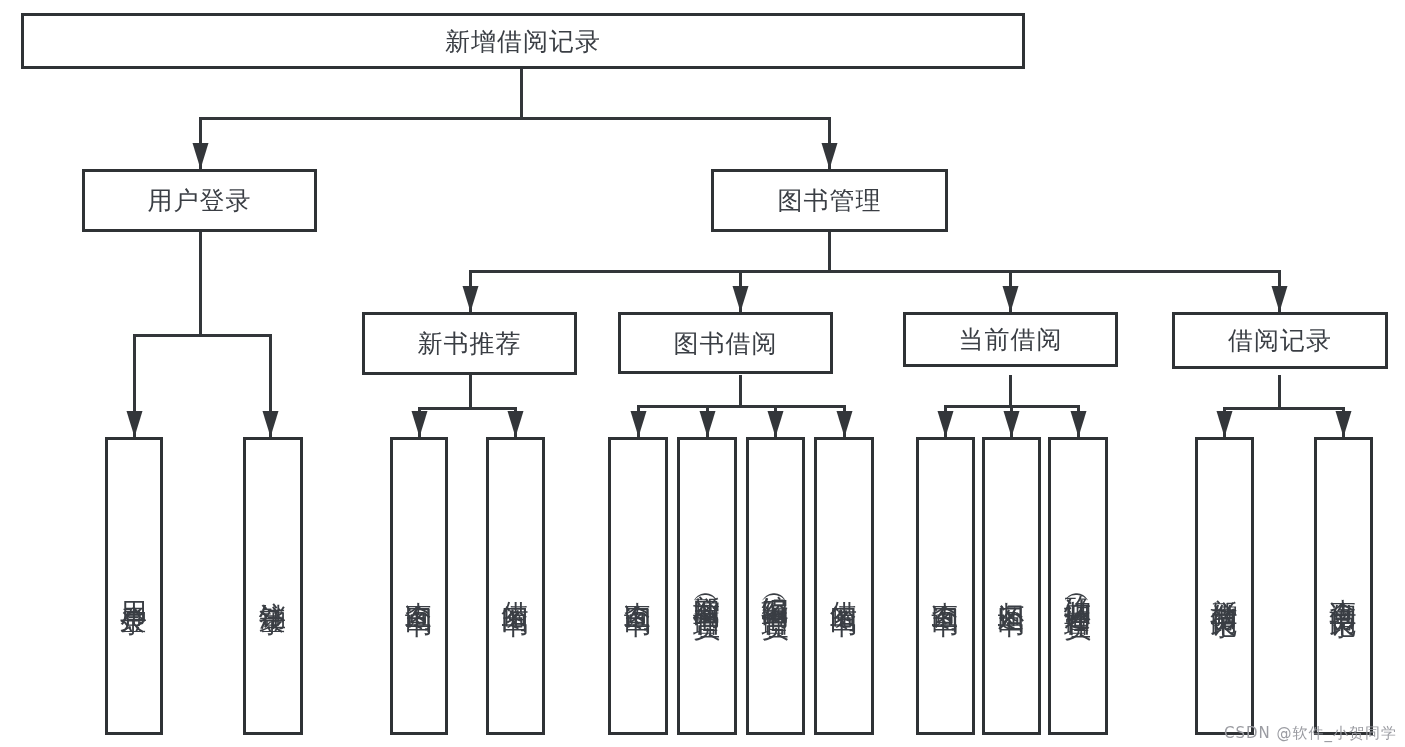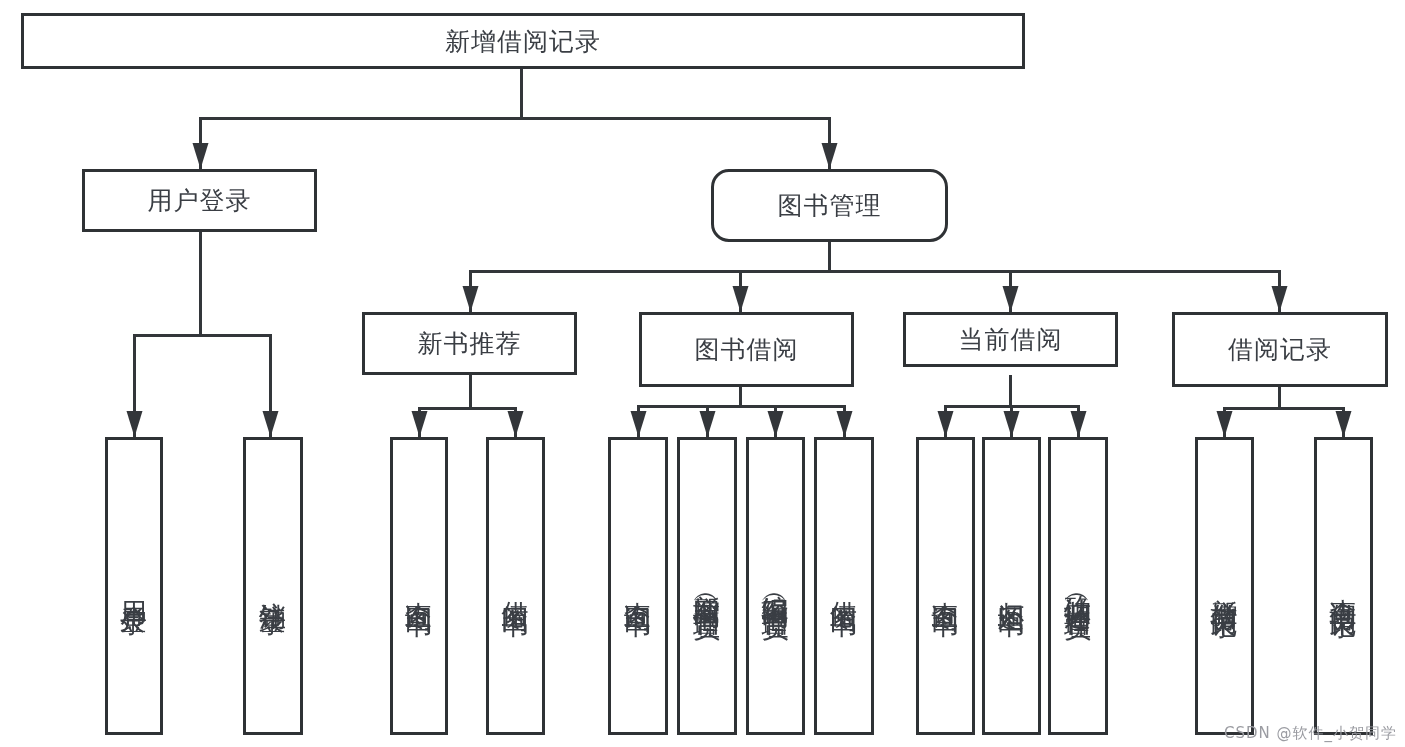--- a/index.html
+++ b/index.html
@@ -123,34 +123,34 @@
     </g>
   </svg>
 
   <div class="box" style="left:21px; top:13px; width:1004px; height:56px;">
     <span>新增借阅记录</span>
   </div>
 
   <div class="box" style="left:82px; top:169px; width:235px; height:63px;">
     <span>用户登录</span>
   </div>
-  <div class="box" style="left:711px; top:169px; width:237px; height:73px;border-radius:18px;">
+  <div class="box" style="left:711px; top:169px; width:237px; height:63px;">
     <span>图书管理</span>
   </div>
 
   <div class="box" style="left:362px; top:312px; width:215px; height:63px;">
     <span>新书推荐</span>
   </div>
-  <div class="box" style="left:639px; top:312px; width:215px; height:75px;">
+  <div class="box" style="left:618px; top:312px; width:215px; height:62px;">
     <span>图书借阅</span>
   </div>
   <div class="box" style="left:903px; top:312px; width:215px; height:55px;">
     <span>当前借阅</span>
   </div>
-  <div class="box" style="left:1172px; top:312px; width:216px; height:75px;">
+  <div class="box" style="left:1172px; top:312px; width:216px; height:57px;">
     <span>借阅记录</span>
   </div>
 
   <div class="leaf" style="left:105px; top:437px; width:58px; height:298px;">
     <span class="vtext">用户登录</span>
   </div>
   <div class="leaf" style="left:243px; top:437px; width:60px; height:298px;">
     <span class="vtext">注销登录</span>
   </div>
 

